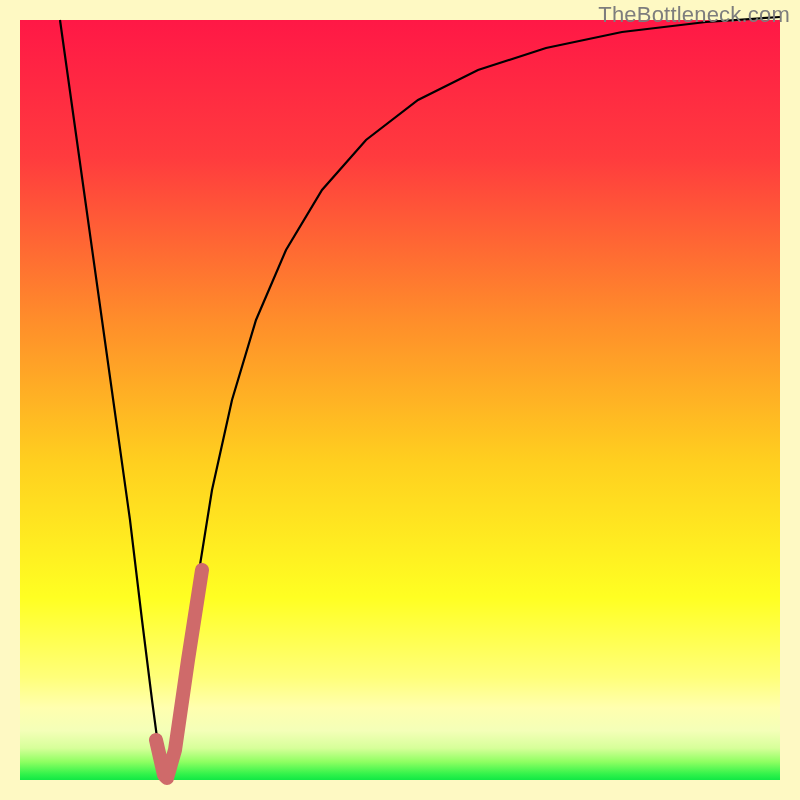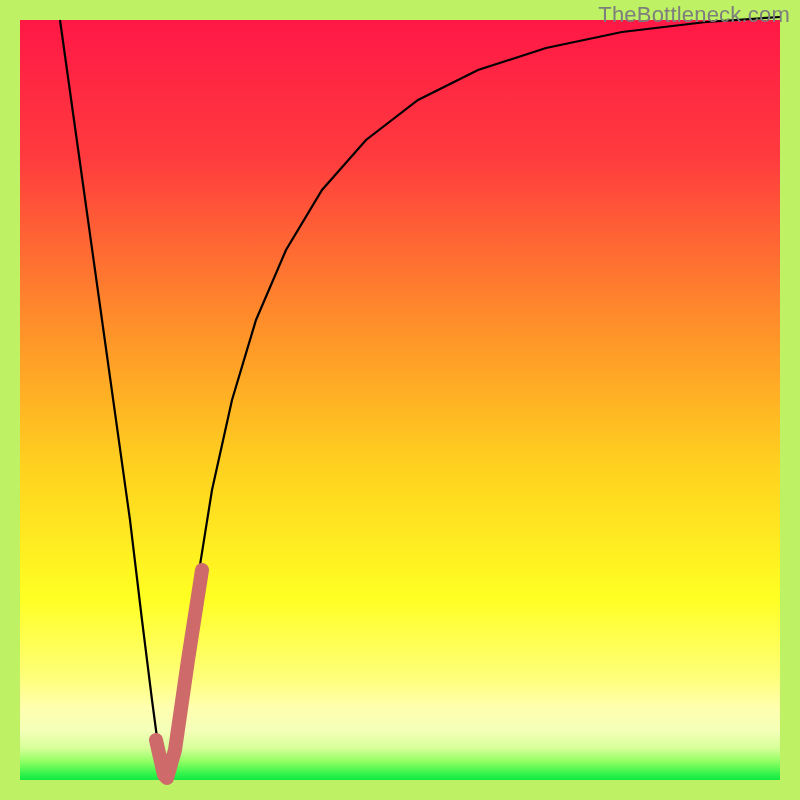--- a/index.html
+++ b/index.html
@@ -7,21 +7,21 @@
     padding: 0;
     width: 800px;
     height: 800px;
     background: #000;
     overflow: hidden;
   }
   .stage {
     position: relative;
     width: 800px;
     height: 800px;
-    background: #bef264;
+    background: #fef9c3;
   }
   .watermark {
     position: absolute;
     top: 2px;
     right: 10px;
     color: #7d7d7d;
     font-family: Arial, Helvetica, sans-serif;
     font-size: 22px;
     font-weight: 500;
     letter-spacing: 0.2px;

